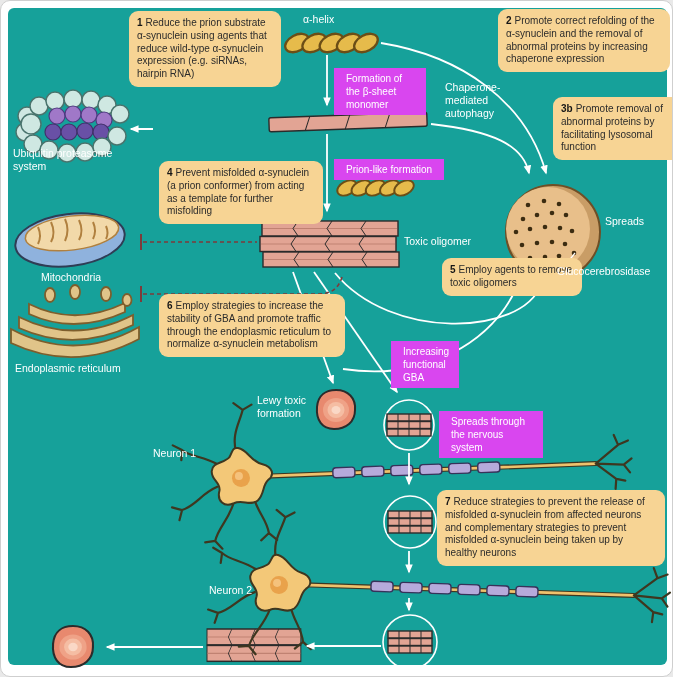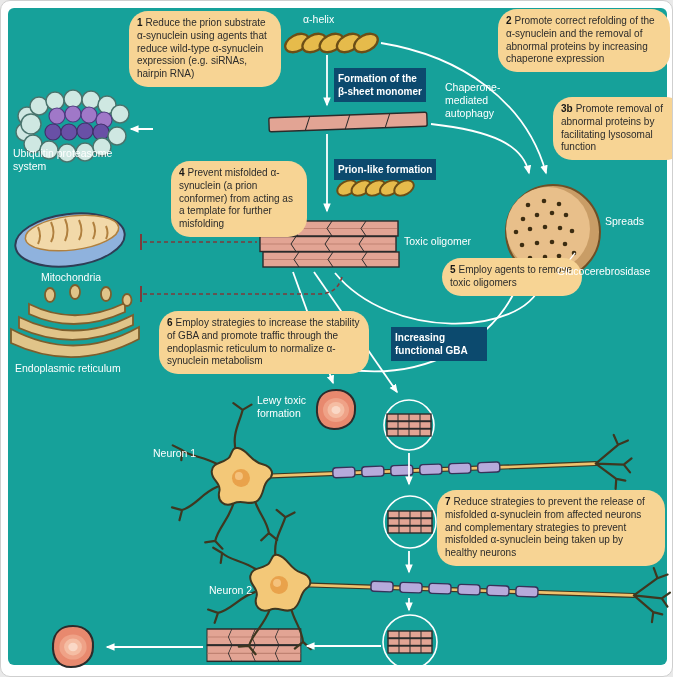--- a/index.html
+++ b/index.html
@@ -1,25 +1,25 @@
 <!DOCTYPE html>
 <html><head>
 <meta charset="utf-8">
 <style>
   html,body{margin:0;padding:0;background:#e9e9e9;font-family:"Liberation Sans",sans-serif;}
   *{box-sizing:border-box;}
   .stage{position:relative;width:673px;height:677px;background:#ffffff;border:1px solid #cfcfcf;
          border-radius:10px;overflow:hidden;margin:0 auto;}
   .canvas{position:absolute;left:7px;top:7px;width:659px;height:657px;background:#16a19a;border-radius:6px;}
   svg.gfx{position:absolute;left:0;top:0;z-index:1;pointer-events:none;}
-  .obox{position:absolute;z-index:2;background:#f7d494;border-radius:19px;padding:6px 8px;
+  .obox{position:absolute;z-index:2;background:#f7d494;border-radius:9px;padding:6px 8px;
         font-size:10px;line-height:1.28;color:#2b2b2b;}
   .obox .num{font-weight:bold;color:#161616;margin-right:3px;}
-  .tbox{position:absolute;z-index:2;background:#0c4a6e;color:#ffffff;padding:4px 4px;
-        font-size:10px;line-height:1.3;font-weight:bold;}
+  .tbox{position:absolute;z-index:2;background:#d946ef;color:#ffffff;padding:4px 12px;
+        font-size:10px;line-height:1.3;}
   .wlab{position:absolute;z-index:2;color:#ffffff;font-size:10.5px;line-height:1.22;}
   
   .arrow{stroke:#ffffff;stroke-width:1.8;fill:none;}
   .thin{stroke:#ffffff;stroke-width:1.3;fill:none;}
   .inh{stroke:#7e3b3b;stroke-width:1.6;fill:none;stroke-dasharray:4 3;}
   .inhbar{stroke:#7e3b3b;stroke-width:2;fill:none;}
   .coil-e{fill:#e6bb4b;stroke:#6b4e16;stroke-width:2;}
   .bar{fill:#e2a494;stroke:#2b2b2b;stroke-width:1.4;}
   .bardiv{stroke:#2b2b2b;stroke-width:1;fill:none;}
   .barmid{stroke:#c08272;stroke-width:1;fill:none;}
@@ -226,36 +226,37 @@
 
   <div class="obox" style="left:128px;top:10px;width:152px">
     <span class="num">1</span><span>Reduce the prion substrate α-synuclein using agents that reduce wild-type α-synuclein expression (e.g. siRNAs, hairpin RNA)</span>
   </div>
   <div class="obox" style="left:497px;top:8px;width:172px">
     <span class="num">2</span><span>Promote correct refolding of the α-synuclein and the removal of abnormal proteins by increasing chaperone expression</span>
   </div>
   <div class="obox" style="left:552px;top:96px;width:132px">
     <span class="num">3b</span><span>Promote removal of abnormal proteins by facilitating lysosomal function</span>
   </div>
-  <div class="obox" style="left:170px;top:160px;width:136px">
+  <div class="obox" style="left:158px;top:160px;width:164px">
     <span class="num">4</span><span>Prevent misfolded α-synuclein (a prion conformer) from acting as a template for further misfolding</span>
   </div>
   <div class="obox" style="left:441px;top:257px;width:140px">
     <span class="num">5</span><span>Employ agents to remove toxic oligomers</span>
   </div>
-  <div class="obox" style="left:158px;top:310px;width:210px">
+  <div class="obox" style="left:158px;top:293px;width:186px">
     <span class="num">6</span><span>Employ strategies to increase the stability of GBA and promote traffic through the endoplasmic reticulum to normalize α-synuclein metabolism</span>
   </div>
   <div class="obox" style="left:436px;top:489px;width:228px">
     <span class="num">7</span><span>Reduce strategies to prevent the release of misfolded α-synuclein from affected neurons and complementary strategies to prevent misfolded α-synuclein being taken up by healthy neurons</span>
   </div>
 
   <div class="tbox" style="left:333px;top:67px;width:92px">Formation of the β-sheet monomer</div>
   <div class="tbox" style="left:333px;top:158px">Prion-like formation</div>
-  <div class="tbox" style="left:390px;top:326px;width:96px">Increasing functional GBA</div>
+  <div class="tbox" style="left:390px;top:340px;width:68px">Increasing functional GBA</div>
+  <div class="tbox" style="left:438px;top:410px;width:104px">Spreads through the nervous system</div>
 
   <div class="wlab" style="left:302px;top:12px">α-helix</div>
   <div class="wlab" style="left:444px;top:80px;width:84px">Chaperone-mediated autophagy</div>
   <div class="wlab" style="left:12px;top:146px;width:122px">Ubiquitin proteasome system</div>
   <div class="wlab" style="left:403px;top:234px">Toxic oligomer</div>
   <div class="wlab" style="left:604px;top:214px">Spreads</div>
   <div class="wlab" style="left:556px;top:264px">Glucocerebrosidase</div>
   <div class="wlab" style="left:40px;top:270px">Mitochondria</div>
   <div class="wlab" style="left:14px;top:361px">Endoplasmic reticulum</div>
   <div class="wlab" style="left:256px;top:393px;width:64px">Lewy toxic formation</div>

